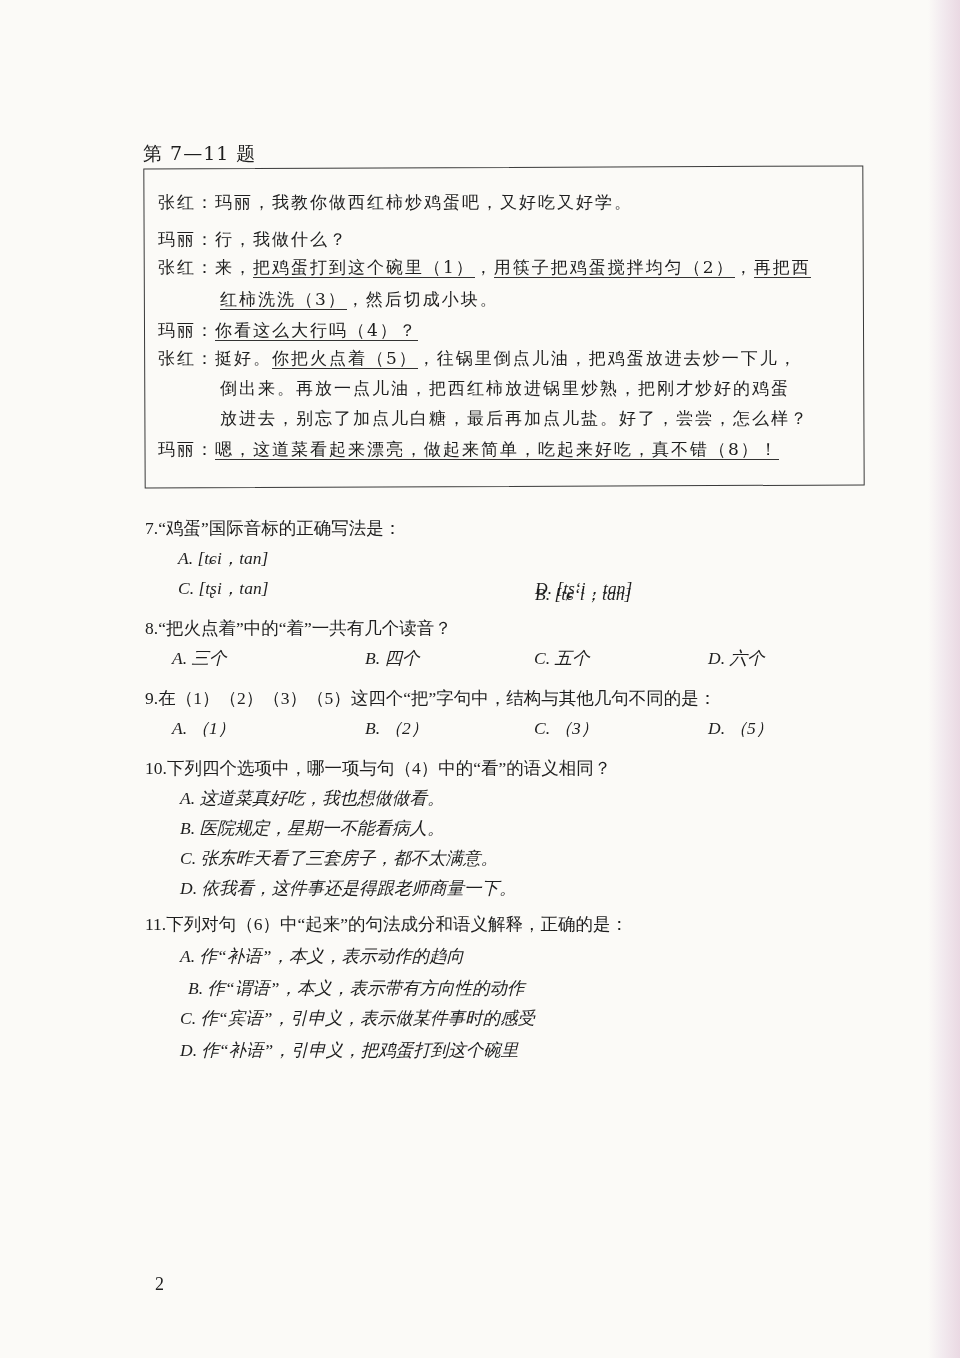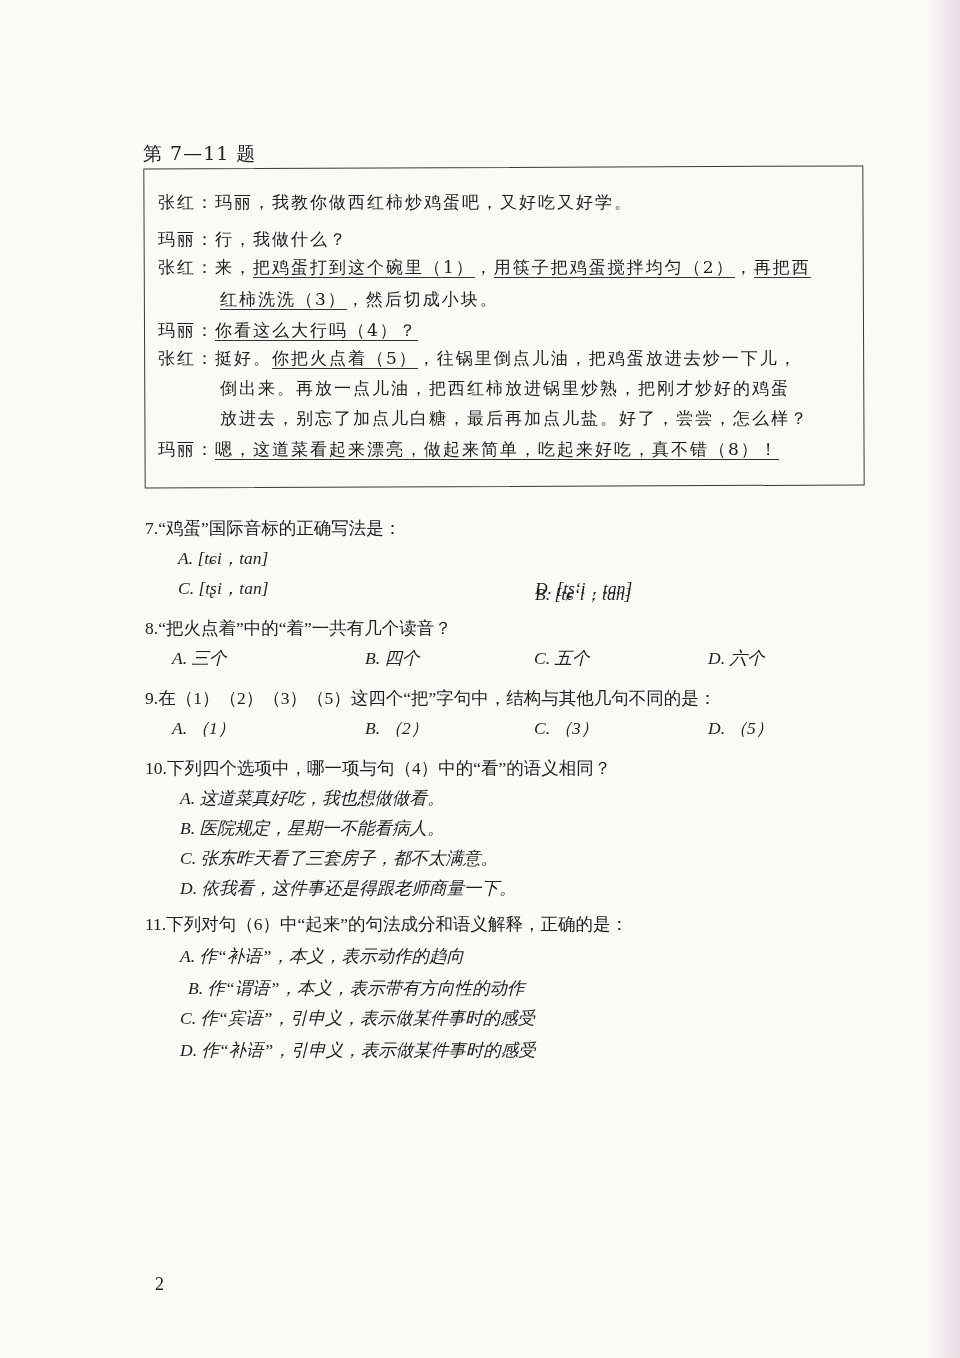--- a/index.html
+++ b/index.html
@@ -82,16 +82,16 @@
     <div class="opt" style="top: 716px; left: 708px;">D. （5）</div>
     <div class="q" style="top: 756px;"><span>10.</span><span>下列四个选项中，哪一项与句（4）中的“看”的语义相同？</span></div>
     <div class="opt" style="top: 786px; left: 180px;">A. 这道菜真好吃，我也想做做看。</div>
     <div class="opt" style="top: 816px; left: 180px;">B. 医院规定，星期一不能看病人。</div>
     <div class="opt" style="top: 846px; left: 180px;">C. 张东昨天看了三套房子，都不太满意。</div>
     <div class="opt" style="top: 876px; left: 180px;">D. 依我看，这件事还是得跟老师商量一下。</div>
     <div class="q" style="top: 912px;"><span>11.</span><span>下列对句（6）中“起来”的句法成分和语义解释，正确的是：</span></div>
     <div class="opt" style="top: 944px; left: 180px;">A. 作“补语”，本义，表示动作的趋向</div>
     <div class="opt" style="top: 976px; left: 180px; margin-left: 8px;">B. 作“谓语”，本义，表示带有方向性的动作</div>
     <div class="opt" style="top: 1006px; left: 180px;">C. 作“宾语”，引申义，表示做某件事时的感受</div>
-    <div class="opt" style="top: 1038px; left: 180px;">D. 作“补语”，引申义，表示做某件事时的感受</div>
+    <div class="opt" style="top: 1038px; left: 180px;">D. 作“补语”，引申义，把鸡蛋打到这个碗里</div>
   </div>
 
 <div class="page-num">2</div>
 
 </body></html>

